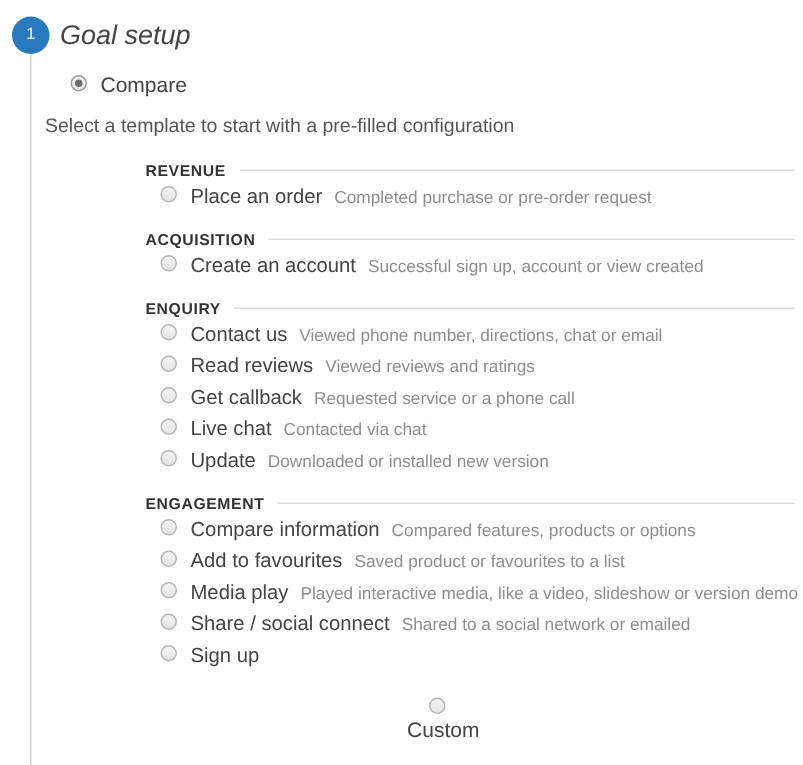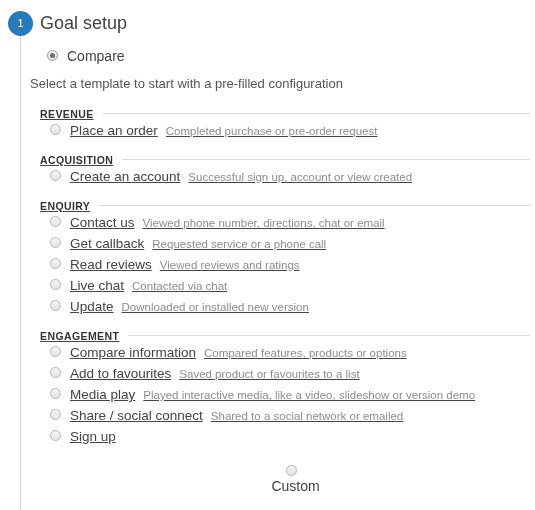--- a/index.html
+++ b/index.html
@@ -45,20 +45,21 @@
 
   #page-title {
     position: absolute;
     left: 40px;
     top: 11px;
     font-size: 18px;
     line-height: 25px;
     color: #444444;
     font-weight: normal;
     white-space: nowrap;
+    font-style: italic;
   }
 
   
   #content {
     position: absolute;
     left: 0;
     top: 42px;
     width: 535px;
   }
 
@@ -111,21 +112,21 @@
     padding-left: 30px;
     margin-top: 10px;
     font-size: 13px;
     color: #555555;
     line-height: 17px;
     white-space: nowrap;
   }
 
   #groups { margin-top: 15px; }
 
-  .group { padding-left: 40px; padding-right: 5px; text-decoration: underline; }
+  .group { padding-left: 97px; padding-right: 5px; }
   .group + .group { margin-top: 12px; }
 
   .group-head {
     display: flex;
     align-items: center;
     height: 13px;
   }
   .group-head .gtitle {
     font-size: 10.5px;
     letter-spacing: 0.4px;
@@ -222,27 +223,27 @@
           <span class="grule"></span>
         </div>
         <div class="group-items">
           <div class="tpl-row">
             <span class="radio"></span>
             <span class="name">Contact us</span>
             <span class="desc">Viewed phone number, directions, chat or email</span>
           </div>
           <div class="tpl-row">
             <span class="radio"></span>
+            <span class="name">Read reviews</span>
+            <span class="desc">Viewed reviews and ratings</span>
+          </div>
+          <div class="tpl-row">
+            <span class="radio"></span>
             <span class="name">Get callback</span>
             <span class="desc">Requested service or a phone call</span>
-          </div>
-          <div class="tpl-row">
-            <span class="radio"></span>
-            <span class="name">Read reviews</span>
-            <span class="desc">Viewed reviews and ratings</span>
           </div>
           <div class="tpl-row">
             <span class="radio"></span>
             <span class="name">Live chat</span>
             <span class="desc">Contacted via chat</span>
           </div>
           <div class="tpl-row">
             <span class="radio"></span>
             <span class="name">Update</span>
             <span class="desc">Downloaded or installed new version</span>

